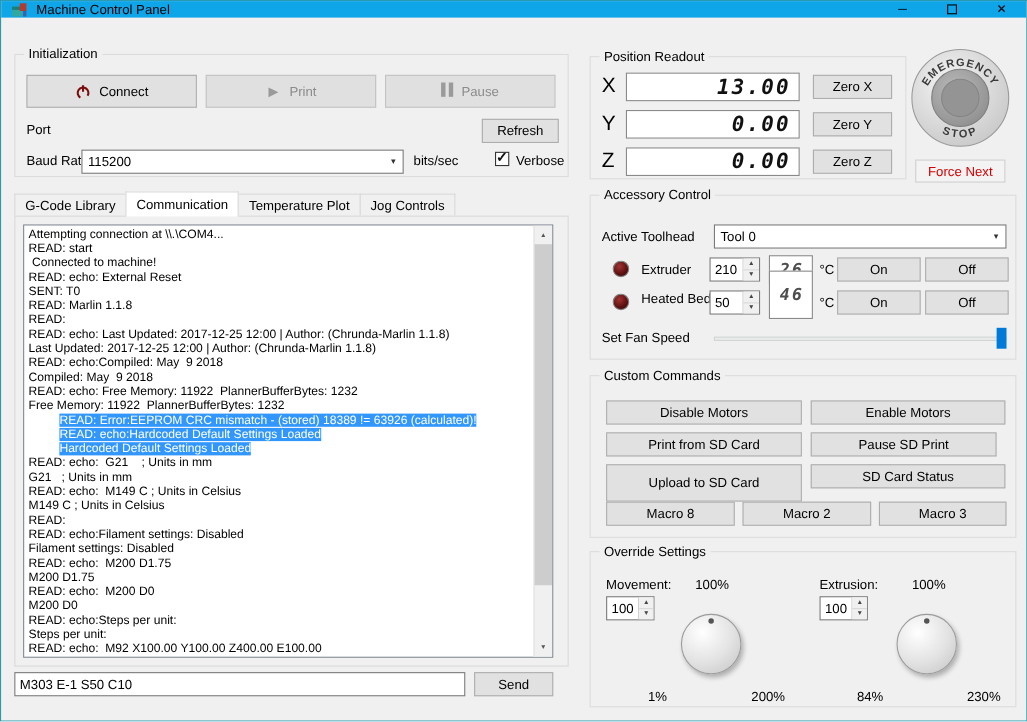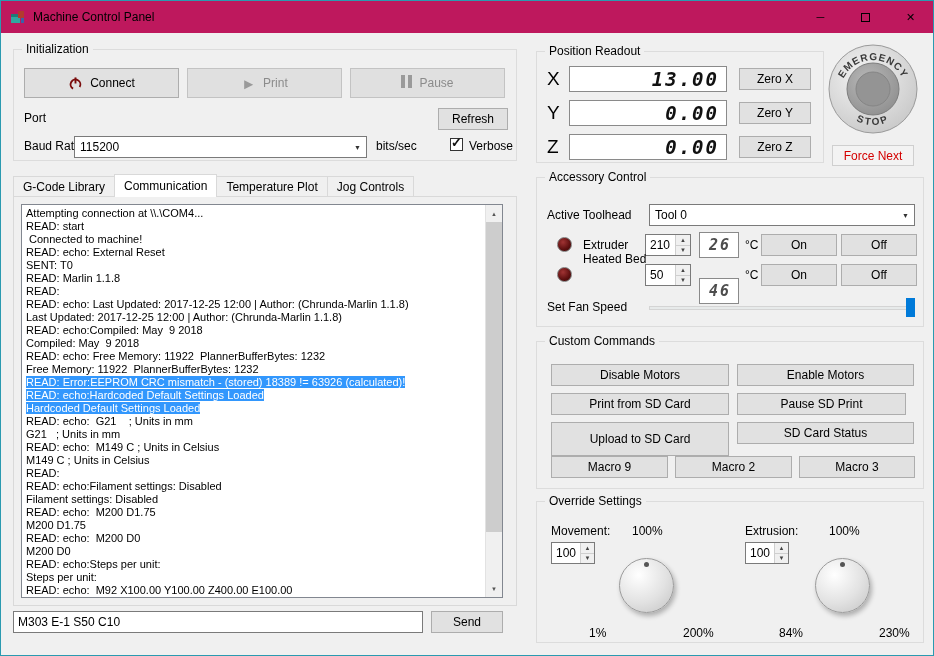--- a/index.html
+++ b/index.html
@@ -3,21 +3,21 @@
 <meta charset="utf-8">
 <style>
   * { box-sizing: border-box; }
   html,body { margin:0; padding:0; background:#ffffff; }
   .window {
     position:relative; width:934px; height:656px; background:#f0f0f0;
     border:1px solid #2a9ab0; overflow:hidden; color:#000;
     font-family:"Liberation Sans", sans-serif; font-size:12px;
   }
   
-  .titlebar { position:absolute; left:0; top:0; right:0; height:32px; background:#be185d; display:flex; align-items:center; }
+  .titlebar { position:absolute; left:0; top:0; right:0; height:15px; background:#0ea5e9; display:flex; align-items:center; }
   .title-icon { margin-left:9px; display:flex; }
   .title-text { margin-left:7px; font-size:12px; }
   .title-spacer { flex:1; }
   .win-btn { width:45px; height:31px; display:flex; align-items:center; justify-content:center; font-size:11px; color:#000; }
   .max-glyph { width:9px; height:9px; border:1px solid #000; }
   
   .group { position:absolute; border:1px solid #dcdcdc; }
   .group-label { position:absolute; top:-8px; left:8px; background:#f0f0f0; padding:0 4px; white-space:nowrap; }
   .lbl { position:absolute; white-space:nowrap; }
   .btn { position:absolute; background:#e1e1e1; border:1px solid #adadad; display:flex; align-items:center; justify-content:center; gap:7px; font-size:12px; }
@@ -37,21 +37,21 @@
   .lcd.pos { font-size:19px; color:#111; }
   .lcd.temp { font-size:15px; color:#4d4d4d; }
   .led { position:absolute; width:15px; height:15px; border-radius:50%; border:1px solid #7c7c7c; background:radial-gradient(circle at 38% 32%, #a03333, #5d0f0f 60%, #380707); }
   
   .tabstrip { position:absolute; left:12px; top:172px; height:23px; display:flex; align-items:flex-end; }
   .tab { height:20px; padding:0 9px; display:flex; align-items:center; background:#f0f0f0; border:1px solid #d9d9d9; border-bottom:none; margin-right:-1px; white-space:nowrap; }
   .tab.active { height:23px; margin-bottom:-1px; background:#fff; z-index:3; position:relative; }
   .tab-panel { position:absolute; left:12px; top:195px; width:504px; height:410px; border:1px solid #d9d9d9; background:#f0f0f0; }
   .console { position:absolute; left:20px; top:203px; width:482px; height:394px; background:#fff; border:1px solid #828790; overflow:hidden; }
   .console-text { position:absolute; left:0; top:0; right:17px; bottom:0; padding:2px 0 16px 4px; font-size:11px; line-height:13px; white-space:pre; overflow:hidden; }
-  .console-line .hl { background:#3297fd; color:#fff; }
+  .console-line .hl { background:#3297fd; color:#fff;margin-left:28px; }
   .scrollbar { position:absolute; right:0; top:0; bottom:0; width:17px; background:#f0f0f0; border-left:1px solid #e2e2e2; }
   .sb-btn { height:17px; display:flex; align-items:center; justify-content:center; font-size:6px; color:#555; }
   .sb-btn.down { position:absolute; bottom:0; left:0; right:0; }
   .sb-thumb { position:absolute; left:0; right:0; top:17px; height:310px; background:#cdcdcd; }
   
   .estop { position:absolute; left:826px; top:42px; }
   .force-next { position:absolute; left:831px; top:144px; width:82px; height:21px; border:1px solid #cfcfcf; background:#f3f3f3; color:#d40000; display:flex; align-items:center; justify-content:center; font-size:12px; }
   .slider-track { position:absolute; height:4px; background:#e7eaea; border:1px solid #d4d4d4; }
   .slider-thumb { position:absolute; width:9px; height:19px; background:#007ad9; }
   .knob { position:absolute; width:55px; height:55px; border-radius:50%; border:1px solid #9b9b9b;
@@ -244,29 +244,29 @@
       </div>
     <span class="lbl" style="left:208px;top:60px">°C</span>
     <div class="btn" style="left:224px;top:56px;width:76px;height:22px">
         <span>On</span>
       </div>
     <div class="btn" style="left:304px;top:56px;width:76px;height:22px">
         <span>Off</span>
       </div>
 
     <div class="led" style="left:20px;top:89px"></div>
-    <span class="lbl" style="left:46px;top:74px">Heated Bed</span>
+    <span class="lbl" style="left:46px;top:86px">Heated Bed</span>
     <div class="spinner" style="left:108px;top:86px;width:46px;height:22px">
       <span class="val">50</span>
       <div class="spin-arrows">
         <div>▲</div>
         <div>▼</div>
       </div>
     </div>
-    <div class="lcd temp" style="left:162px;top:100px;width:40px;height:26px">
+    <div class="lcd temp" style="left:162px;top:68px;width:40px;height:44px">
         <span class="sevenseg">46</span>
       </div>
     <span class="lbl" style="left:208px;top:90px">°C</span>
     <div class="btn" style="left:224px;top:86px;width:76px;height:22px">
         <span>On</span>
       </div>
     <div class="btn" style="left:304px;top:86px;width:76px;height:22px">
         <span>Off</span>
       </div>
 
@@ -290,21 +290,21 @@
     <div class="btn" style="left:200px;top:51px;width:169px;height:22px">
         <span>Pause SD Print</span>
       </div>
     <div class="btn" style="left:14px;top:80px;width:178px;height:34px">
         <span>Upload to SD Card</span>
       </div>
     <div class="btn" style="left:200px;top:80px;width:177px;height:22px">
         <span>SD Card Status</span>
       </div>
     <div class="btn" style="left:14px;top:114px;width:117px;height:22px">
-        <span>Macro 9</span>
+        <span>Macro 8</span>
       </div>
     <div class="btn" style="left:138px;top:114px;width:117px;height:22px">
         <span>Macro 2</span>
       </div>
     <div class="btn" style="left:262px;top:114px;width:116px;height:22px">
         <span>Macro 3</span>
       </div>
   </div>
 
   <div class="group" style="left:535px;top:500px;width:388px;height:142px">

